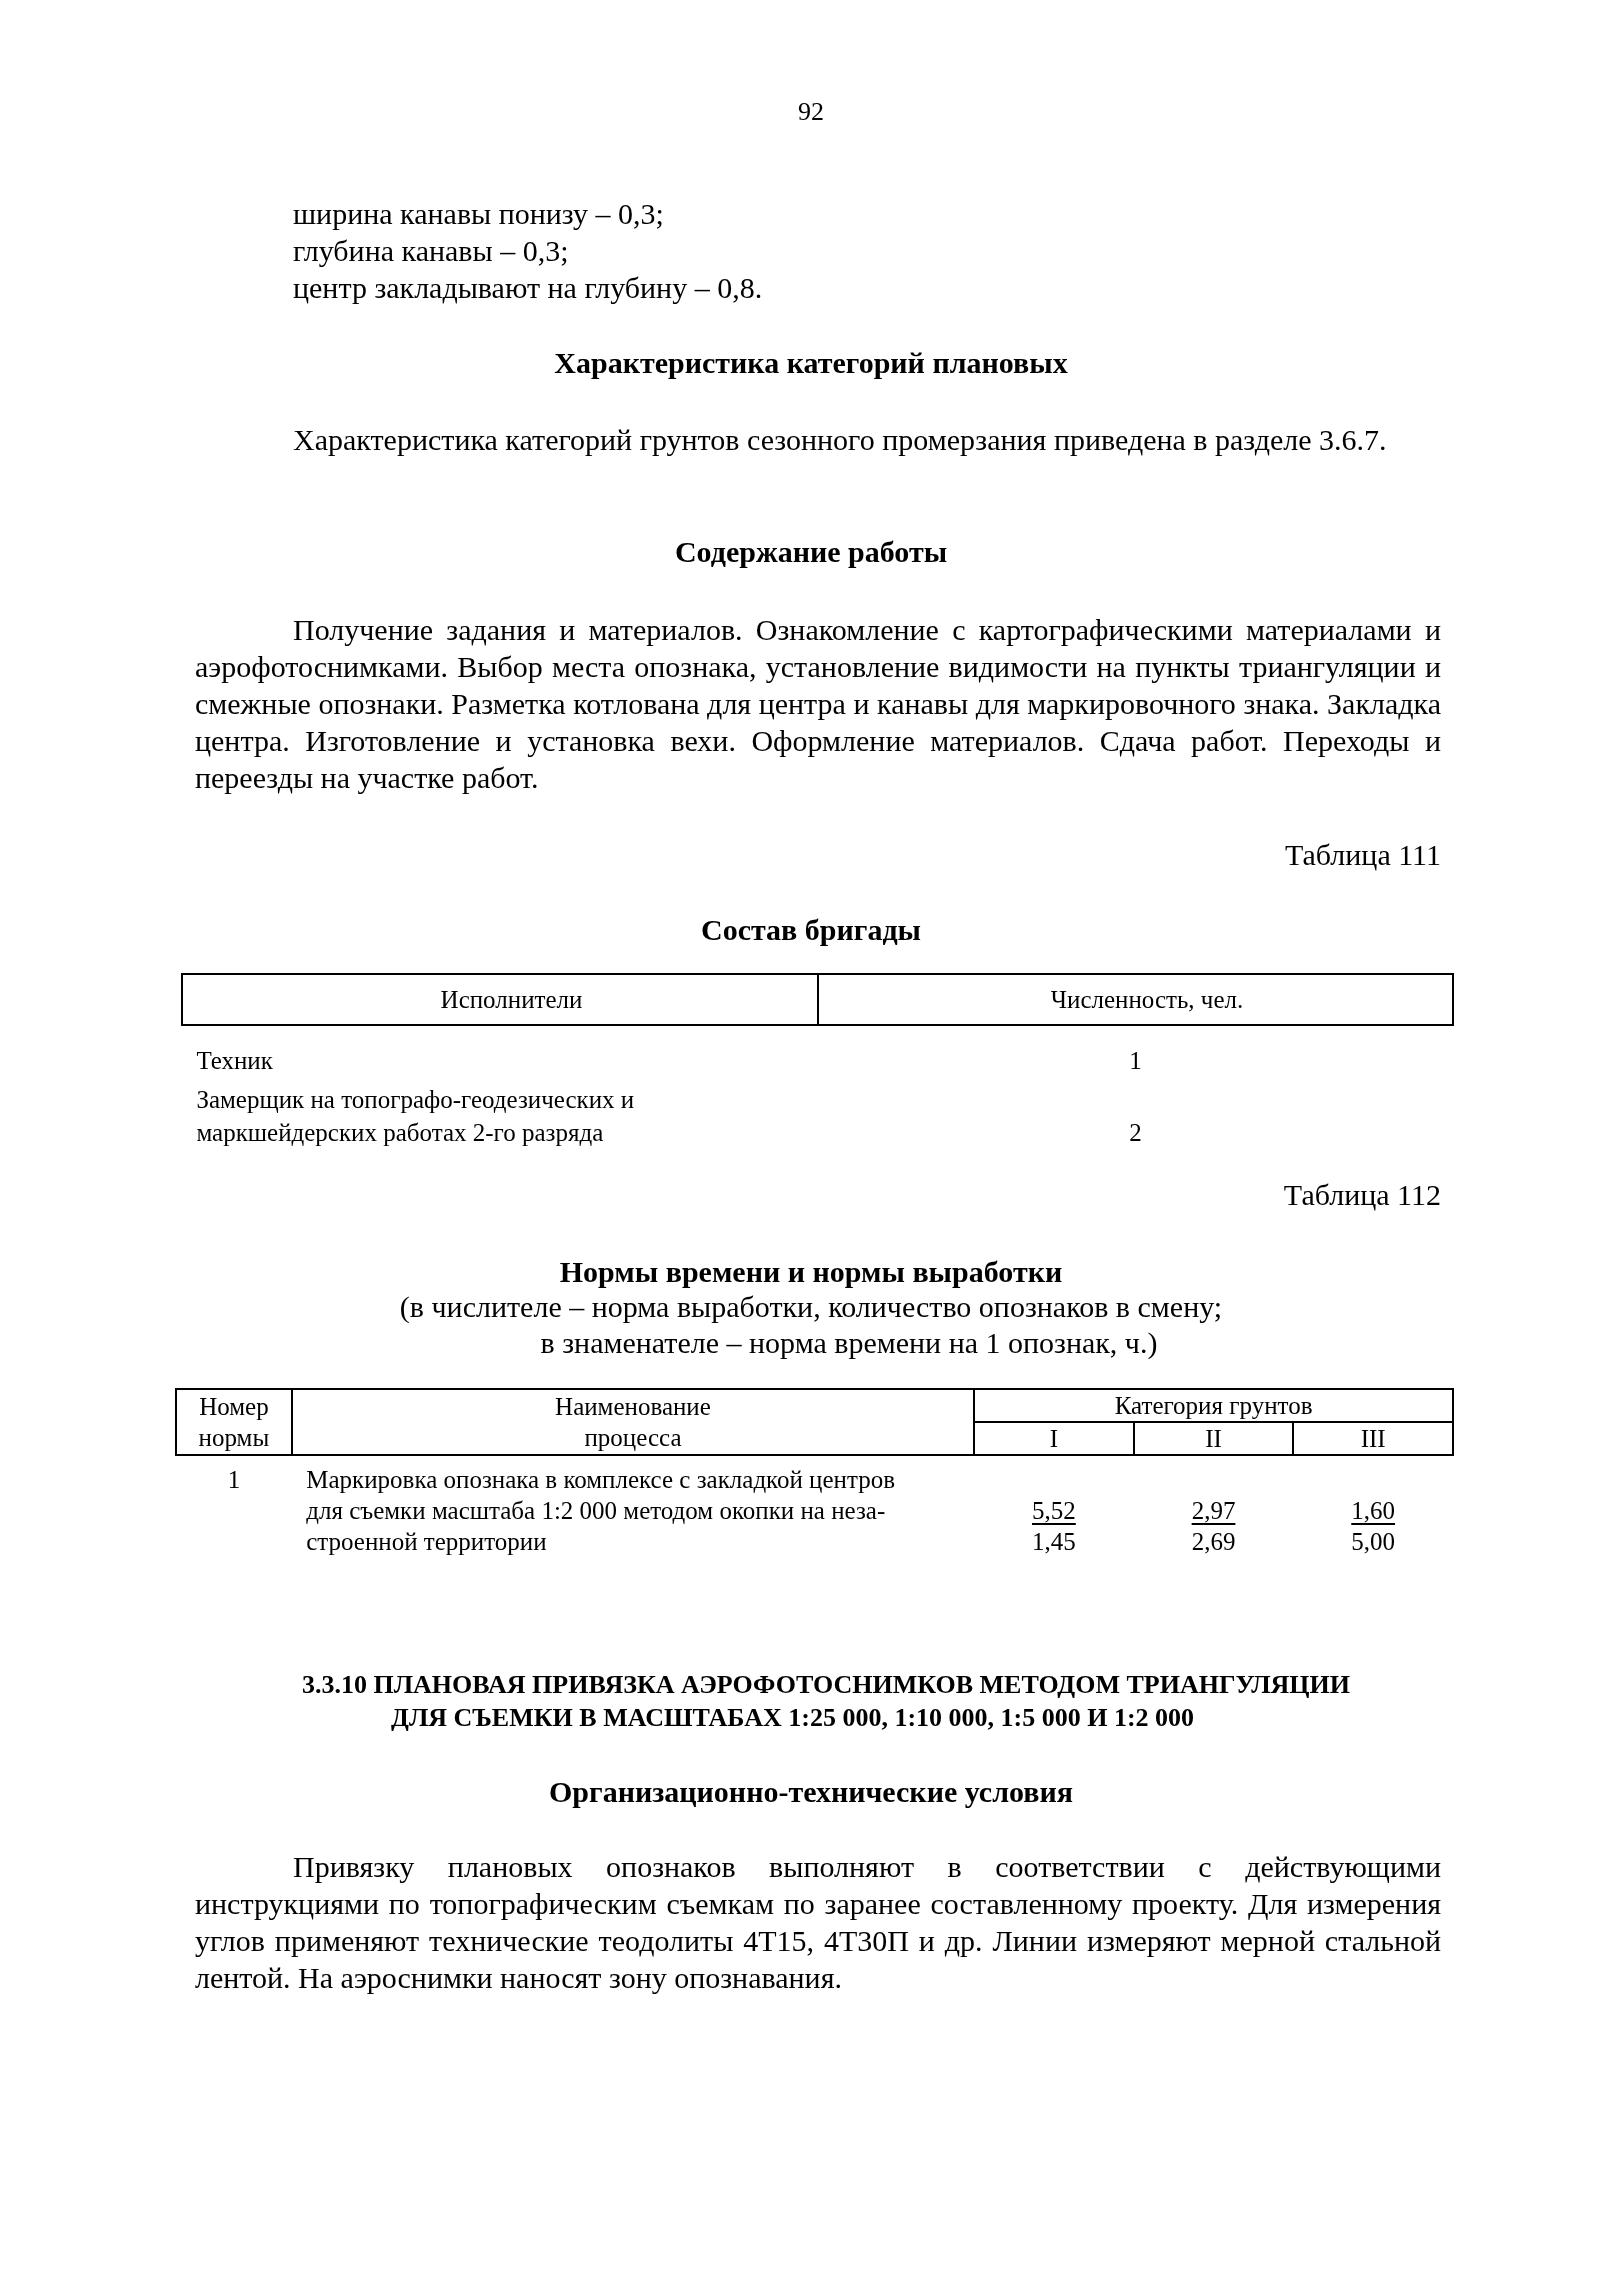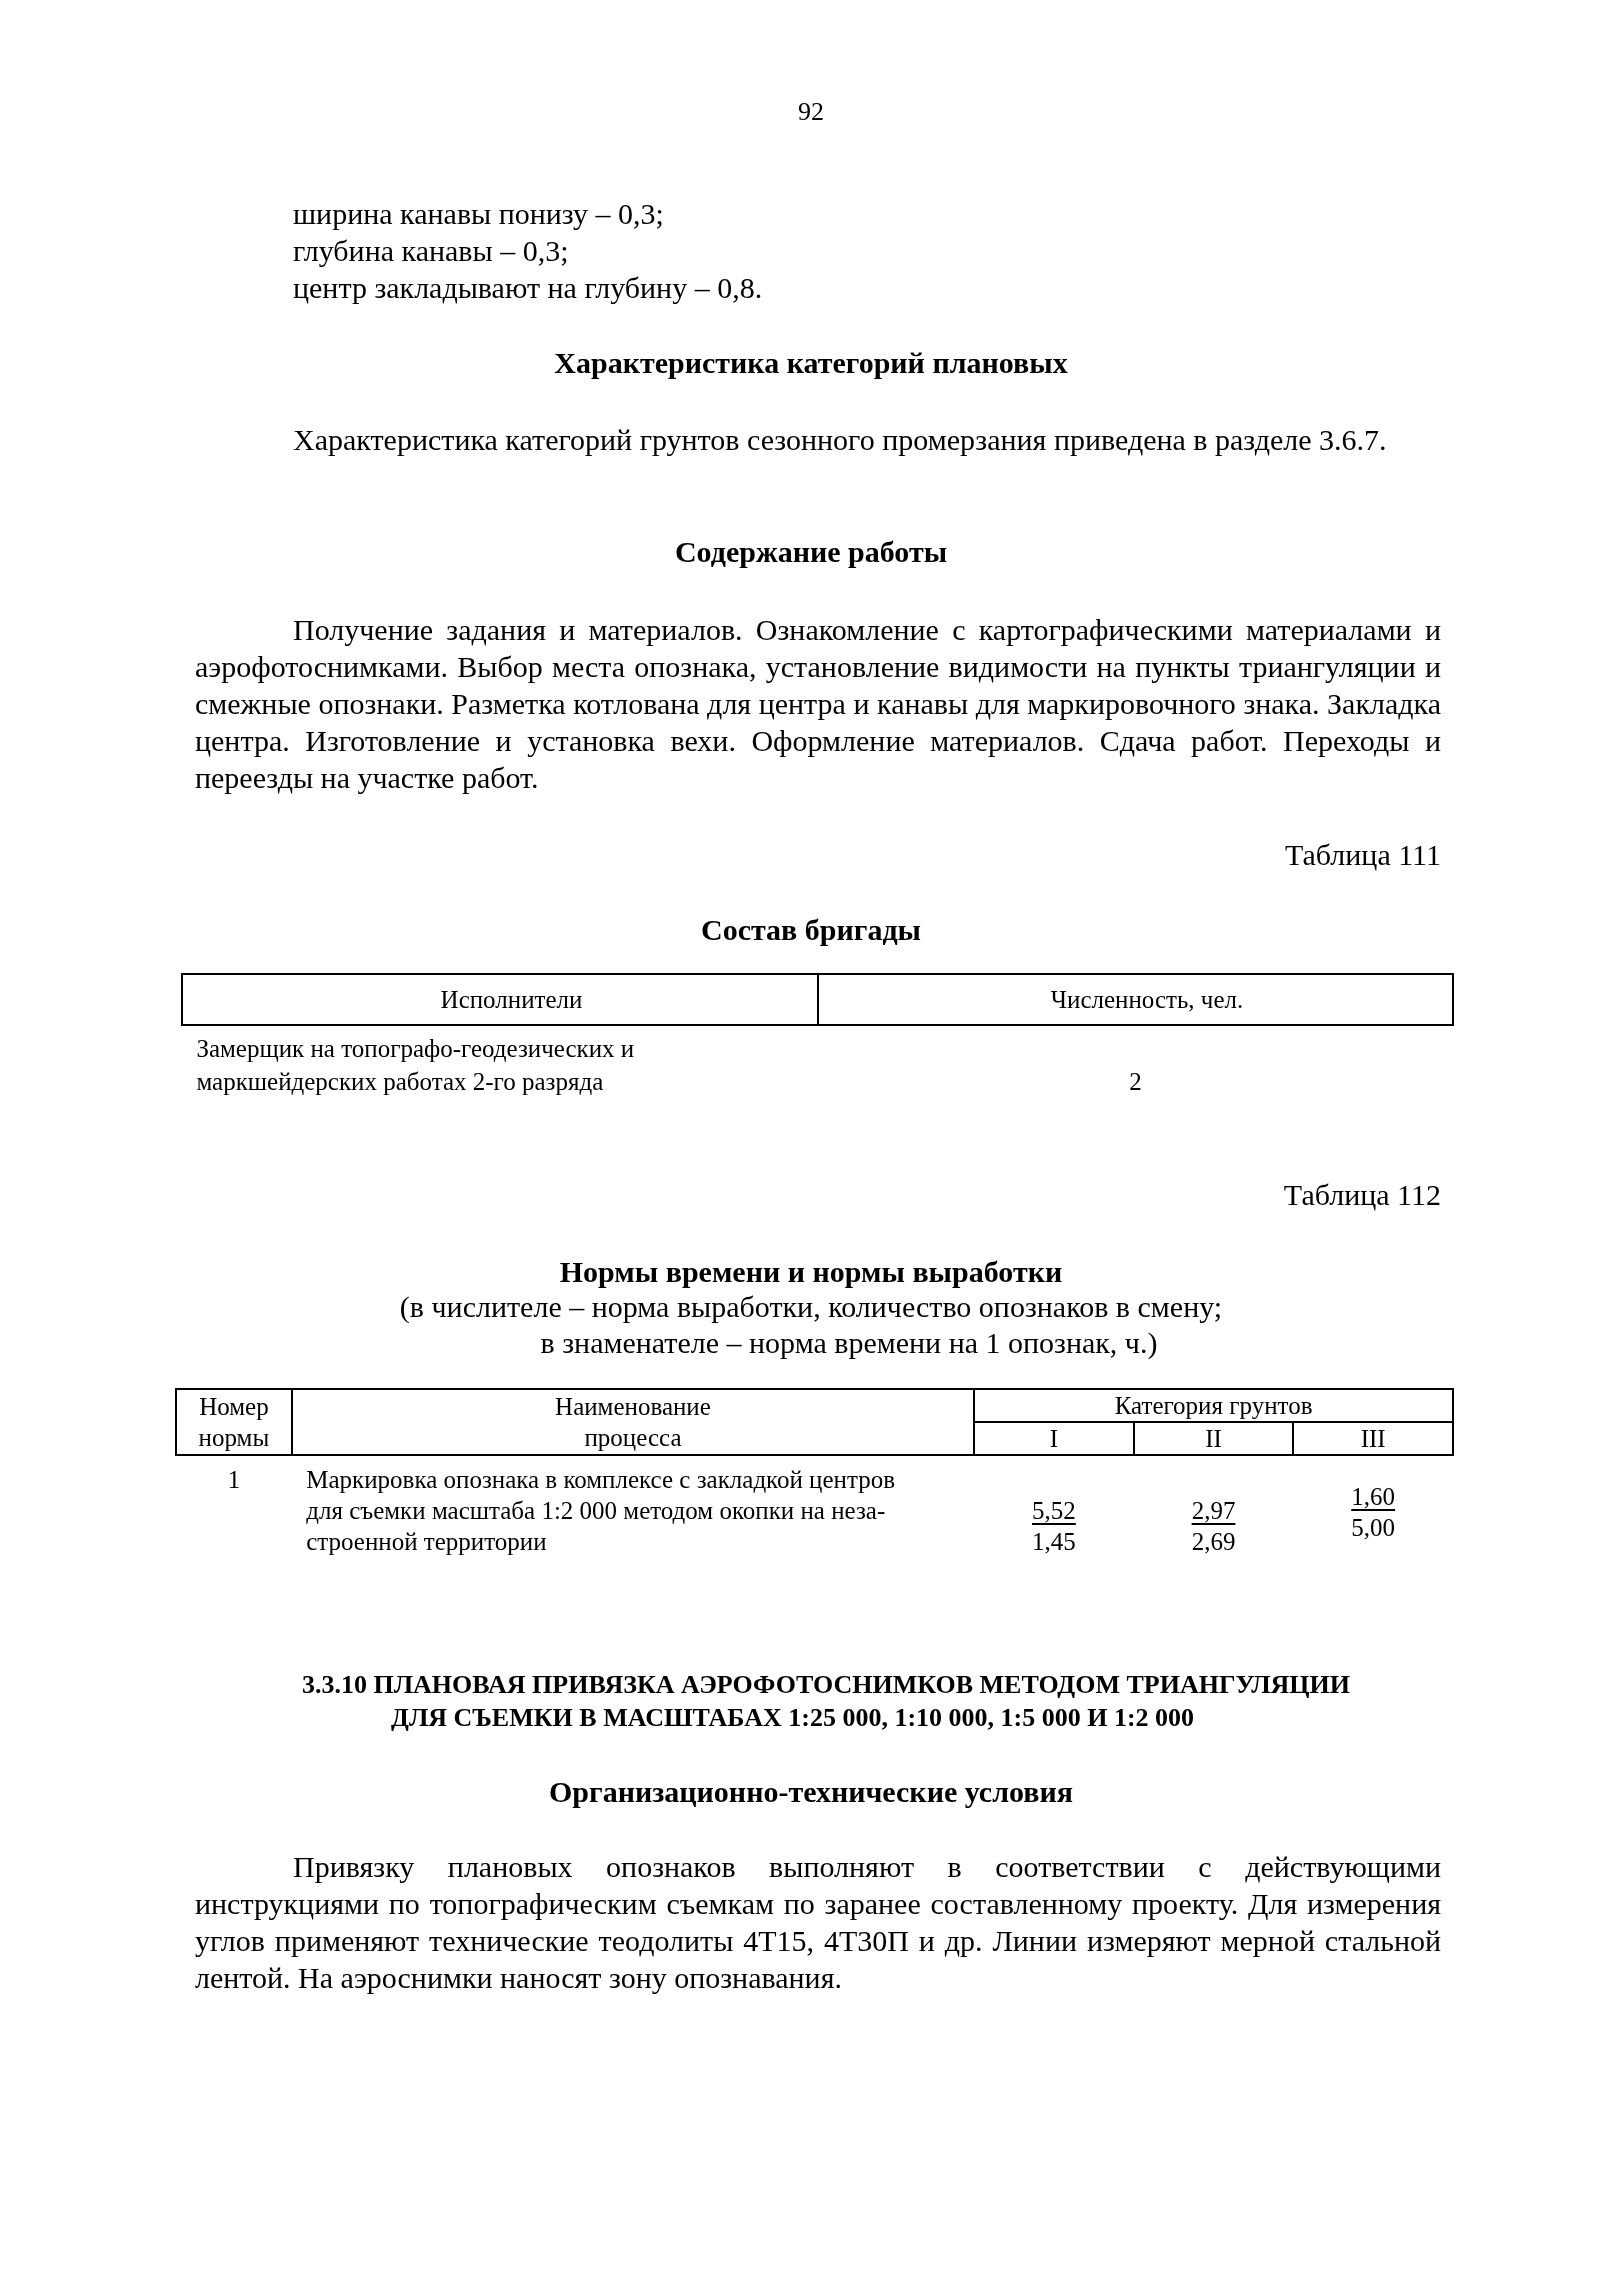--- a/index.html
+++ b/index.html
@@ -90,20 +90,24 @@
         <col style="width:636px">
       </colgroup>
     <thead>
       <tr>
         <th>Исполнители</th>
         <th>Численность, чел.</th>
       </tr>
     </thead>
     <tbody>
       <tr>
+        <td class="c-name" style="height:51px;">Техник</td>
+        <td class="c-num">1</td>
+      </tr>
+      <tr>
         <td class="c-name" style="height:72px;">
           <div>Замерщик на топографо-геодезических и</div>
           <div>маркшейдерских работах 2-го разряда</div>
         </td>
         <td class="c-num">2</td>
       </tr>
     </tbody>
   </table>
 
   <div class="table-label" style="top:1178px;">Таблица 112</div>
@@ -146,21 +150,21 @@
           <div>строенной территории</div>
         </td>
         <td class="frac" style="padding-top:39px;">
           <div class="num">5,52</div>
           <div>1,45</div>
         </td>
         <td class="frac" style="padding-top:39px;">
           <div class="num">2,97</div>
           <div>2,69</div>
         </td>
-        <td class="frac" style="padding-top:25px;">
+        <td class="frac" style="padding-top:39px;">
           <div class="num">1,60</div>
           <div>5,00</div>
         </td>
       </tr>
     </tbody>
   </table>
 
   <div class="section-title">
     <div>3.3.10  ПЛАНОВАЯ ПРИВЯЗКА АЭРОФОТОСНИМКОВ МЕТОДОМ ТРИАНГУЛЯЦИИ</div>
     <div class="line2">ДЛЯ СЪЕМКИ В МАСШТАБАХ 1:25 000, 1:10 000, 1:5 000 И 1:2 000</div>

